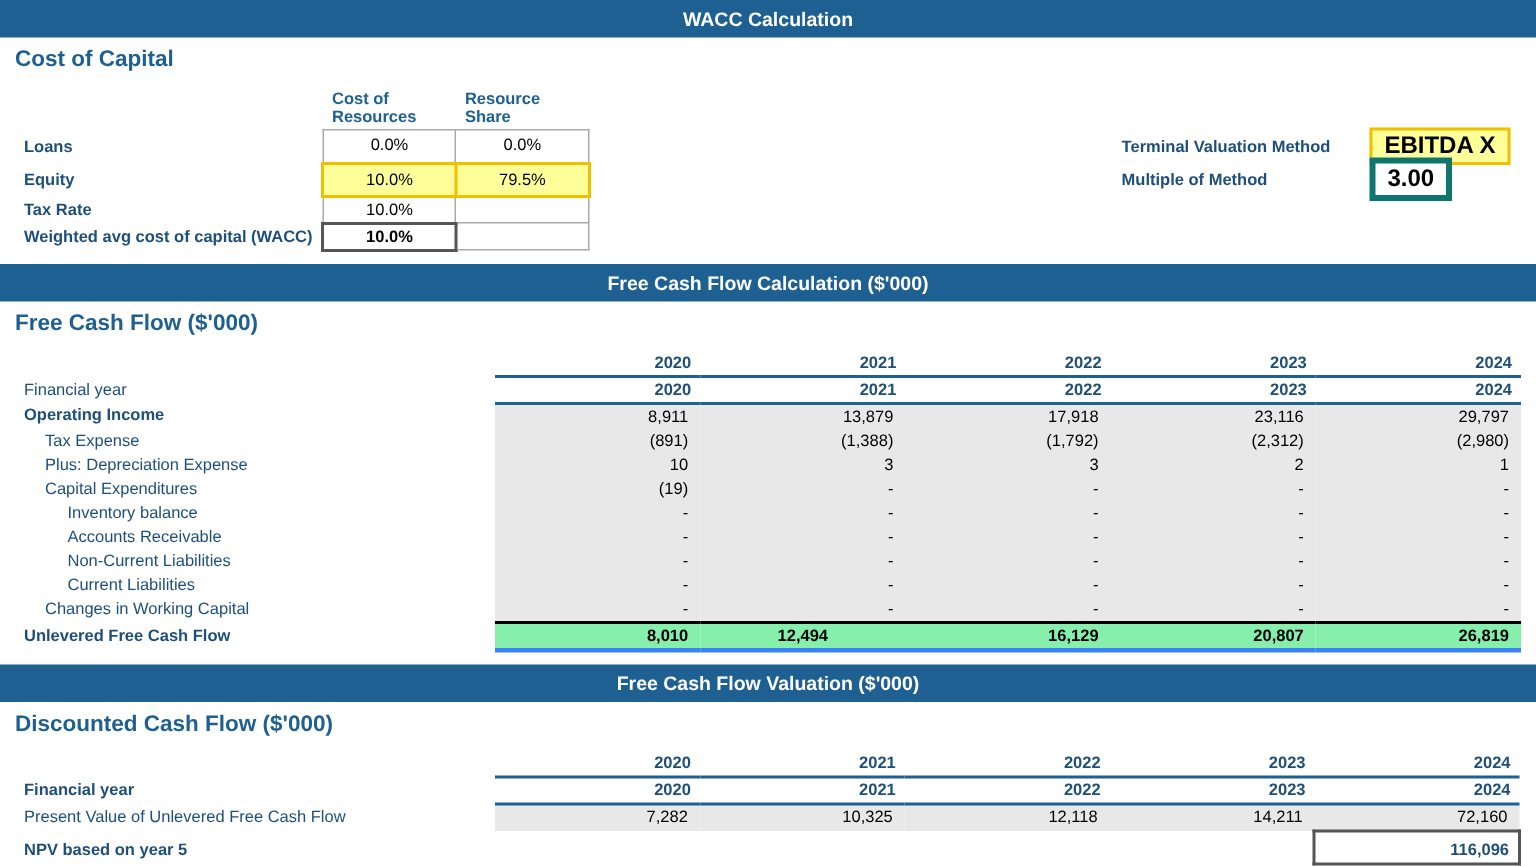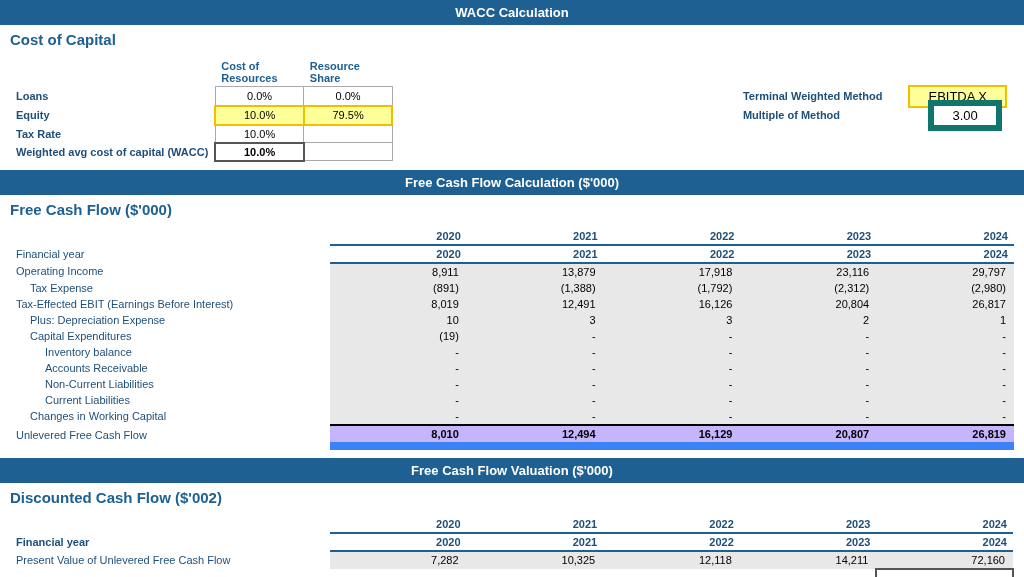--- a/index.html
+++ b/index.html
@@ -63,23 +63,23 @@
     }
     .terminal-label {
       font-weight: bold;
       color: #1e4f7a;
       padding-left: 20px;
     }
     .terminal-value {
       border: 2px solid #f0c000;
       background: #ffff99;
       text-align: center;
-      padding: 2px 18px;
-      font-weight: normal;
-      font-size: 13px;
+      padding: 2px 8px;
+      font-weight: bold;
+      font-size: 16px;
       min-width: 80px;
     }
     
     .fcf-section {
       padding: 4px 10px 8px 10px;
     }
     .fcf-table {
       border-collapse: collapse;
       width: 100%;
       margin-top: 4px;
@@ -93,39 +93,39 @@
       font-weight: bold;
       color: #1e4f7a;
       text-align: right;
       border-bottom: 2px solid #1e6091;
       padding-bottom: 2px;
     }
     .fcf-table .row-label {
       color: #1e4f7a;
     }
     .fcf-table .row-label.bold {
-      font-weight: normal;
+      font-weight: bold;
     }
     .fcf-table .row-label.indent1 {
       padding-left: 20px;
     }
     .fcf-table .row-label.indent2 {
       padding-left: 35px;
     }
     .fcf-table .data-cell {
       text-align: right;
       background: #e8e8e8;
       min-width: 70px;
       padding: 2px 8px;
     }
     .fcf-table .data-cell.total {
       font-weight: bold;
-      background: #c4b5fd;
+      background: #86efac;
       border-top: 2px solid #000;
-      border-bottom: 8px solid #3b82f6;
+      border-bottom: 3px solid #3b82f6;
       margin-left: 25px;
     }
     
     .dcf-section {
       padding: 4px 10px 8px 10px;
     }
     .dcf-table {
       border-collapse: collapse;
       width: 100%;
       margin-top: 4px;
@@ -200,31 +200,31 @@
         <td style="width:120px;"></td>
       </tr>
     </thead>
     <tbody id="wacc-rows">
     <tr>
     <td class="label-cell">Loans</td>
     <td class="value-cell">0.0%</td>
     <td class="value-cell">0.0%</td>
     <td style="width:40px;"></td>
           <td style="width:200px;"></td>
-    <td class="terminal-label">Terminal Weighted Method</td>
+    <td class="terminal-label">Terminal Valuation Method</td>
     <td style="padding-left:20px;"><span class="terminal-value yellow-border">EBITDA X</span></td>
   </tr>
         <tr>
     <td class="label-cell">Equity</td>
     <td class="value-cell yellow">10.0%</td>
     <td class="value-cell yellow">79.5%</td>
     <td></td>
           <td></td>
     <td class="terminal-label">Multiple of Method</td>
-    <td style="padding-left:20px;"><span class="terminal-value" style="border:6px solid #0f766e;background:#fff;margin-left:20px;">3.00</span></td>
+    <td style="padding-left:20px;"><span class="terminal-value" style="border:4px solid #0f766e;background:#fff;">3.00</span></td>
   </tr>
         <tr>
     <td class="label-cell">Tax Rate</td>
     <td class="value-cell">10.0%</td>
     <td class="value-cell"></td>
     <td></td>
           <td></td>
           <td></td>
           <td></td>
   </tr>
@@ -280,28 +280,20 @@
         </tr>
         <tr>
           <td class="row-label indent1" style="width:320px;">Tax Expense</td>
           <td class="data-cell" style="min-width:80px;">(891)</td>
           <td class="data-cell" style="min-width:80px;">(1,388)</td>
           <td class="data-cell" style="min-width:80px;">(1,792)</td>
           <td class="data-cell" style="min-width:80px;">(2,312)</td>
           <td class="data-cell" style="min-width:80px;">(2,980)</td>
         </tr>
         <tr>
-          <td class="row-label bold" style="width:320px;">Tax-Effected EBIT (Earnings Before Interest)</td>
-          <td class="data-cell" style="min-width:80px;">8,019</td>
-          <td class="data-cell" style="min-width:80px;">12,491</td>
-          <td class="data-cell" style="min-width:80px;">16,126</td>
-          <td class="data-cell" style="min-width:80px;">20,804</td>
-          <td class="data-cell" style="min-width:80px;">26,817</td>
-        </tr>
-        <tr>
           <td class="row-label indent1" style="width:320px;">Plus: Depreciation Expense</td>
           <td class="data-cell" style="min-width:80px;">10</td>
           <td class="data-cell" style="min-width:80px;">3</td>
           <td class="data-cell" style="min-width:80px;">3</td>
           <td class="data-cell" style="min-width:80px;">2</td>
           <td class="data-cell" style="min-width:80px;">1</td>
         </tr>
         <tr>
           <td class="row-label indent1" style="width:320px;">Capital Expenditures</td>
           <td class="data-cell" style="min-width:80px;">(19)</td>
@@ -346,35 +338,35 @@
           <td class="row-label indent1" style="width:320px;">Changes in Working Capital</td>
           <td class="data-cell" style="min-width:80px;">-</td>
           <td class="data-cell" style="min-width:80px;">-</td>
           <td class="data-cell" style="min-width:80px;">-</td>
           <td class="data-cell" style="min-width:80px;">-</td>
           <td class="data-cell" style="min-width:80px;">-</td>
         </tr>
         <tr>
           <td class="row-label bold" style="width:320px;">Unlevered Free Cash Flow</td>
           <td class="data-cell total" style="min-width:80px;">8,010</td>
-          <td class="data-cell total" style="min-width:80px;">12,494</td>
+          <td class="data-cell total" style="min-width:80px;text-align:center;">12,494</td>
           <td class="data-cell total" style="min-width:80px;">16,129</td>
           <td class="data-cell total" style="min-width:80px;">20,807</td>
           <td class="data-cell total" style="min-width:80px;">26,819</td>
         </tr>
       </tbody>
   </table>
 </div>
 
 <div class="section-header">
   <span>Free Cash Flow Valuation ($'000)</span>
 </div>
 
 <div class="section-title">
-  <span>Discounted Cash Flow ($'002)</span>
+  <span>Discounted Cash Flow ($'000)</span>
 </div>
 
 <div class="dcf-section">
   <table class="dcf-table">
     <thead>
       <tr id="dcf-header-row">
         <td style="width:320px;"></td>
       <td class="year-header" style="min-width: 80px;">2020</td>
           <td class="year-header" style="min-width: 80px;">2021</td>
           <td class="year-header" style="min-width: 80px;">2022</td>

